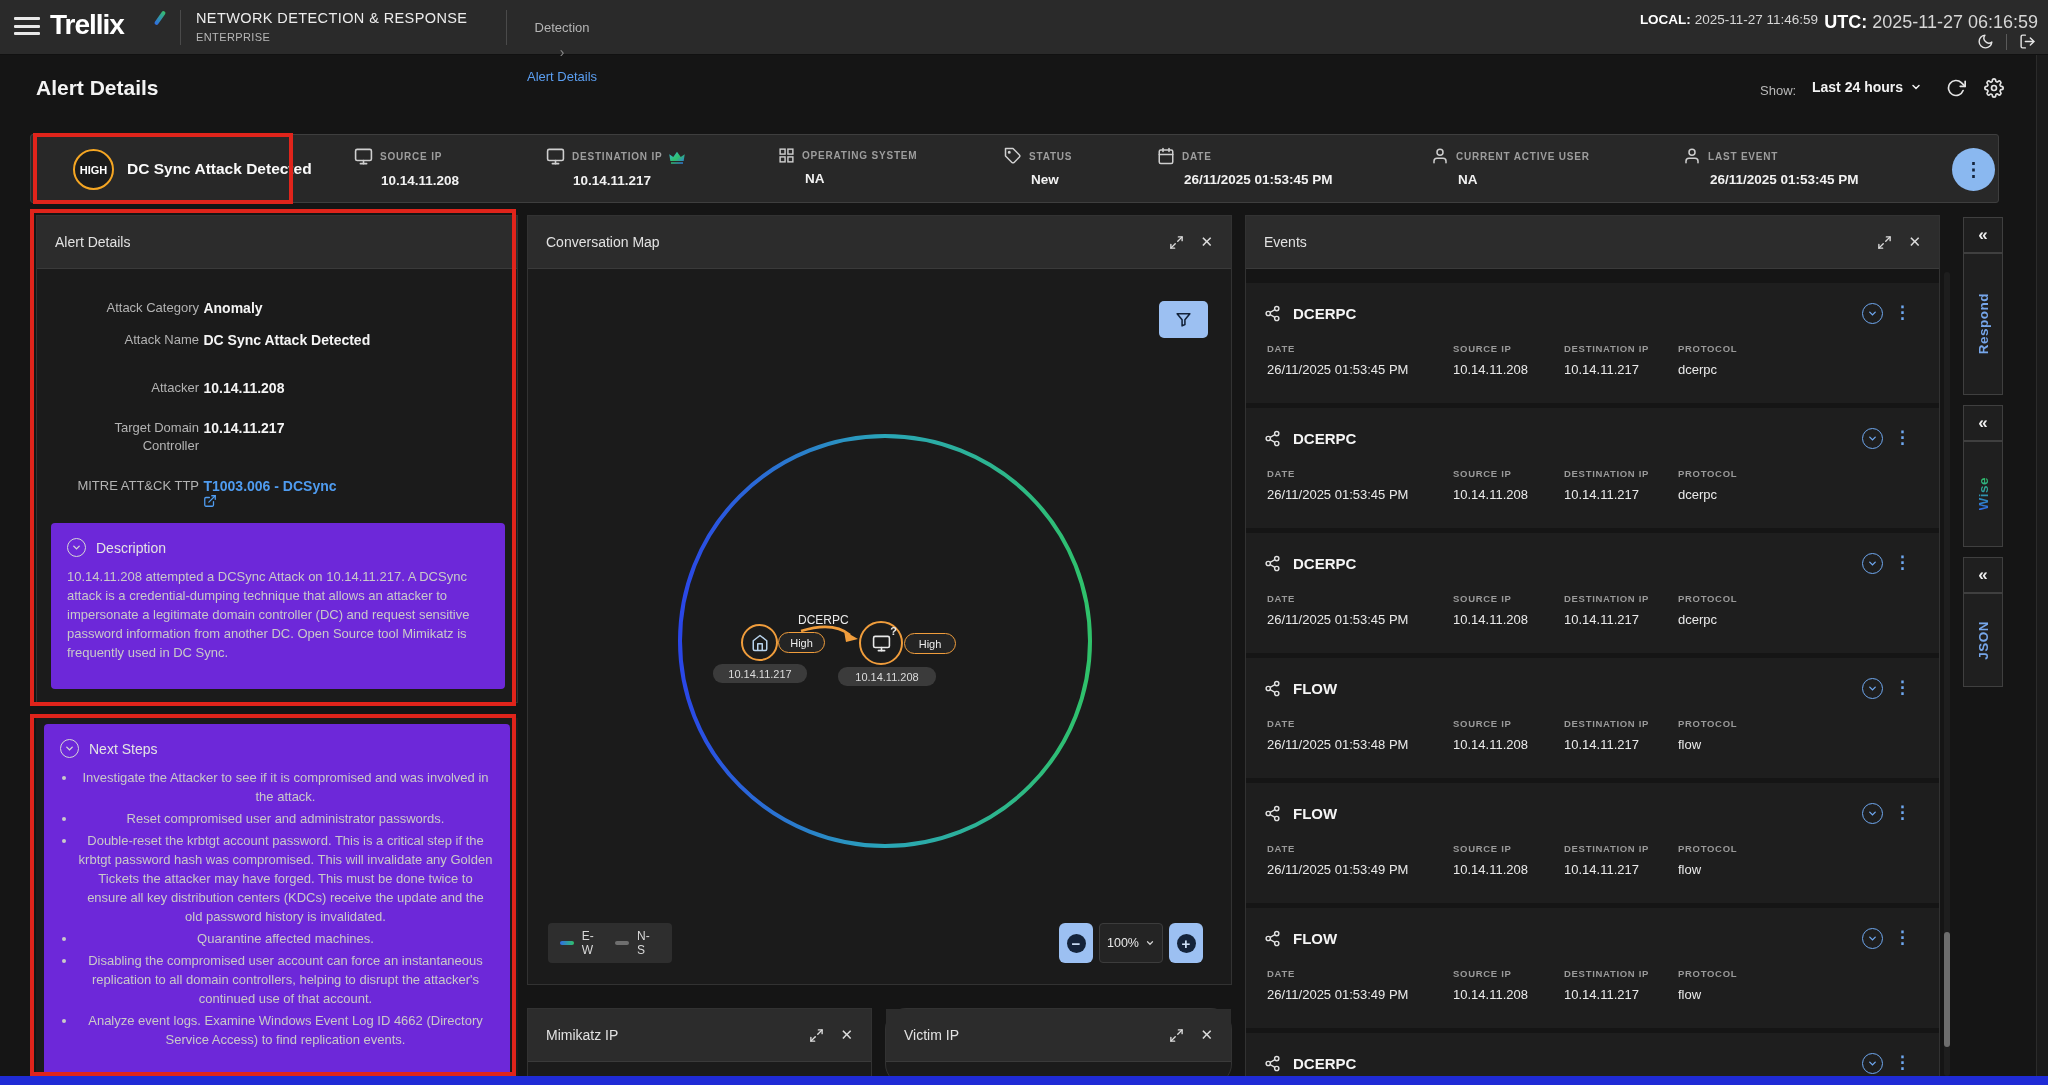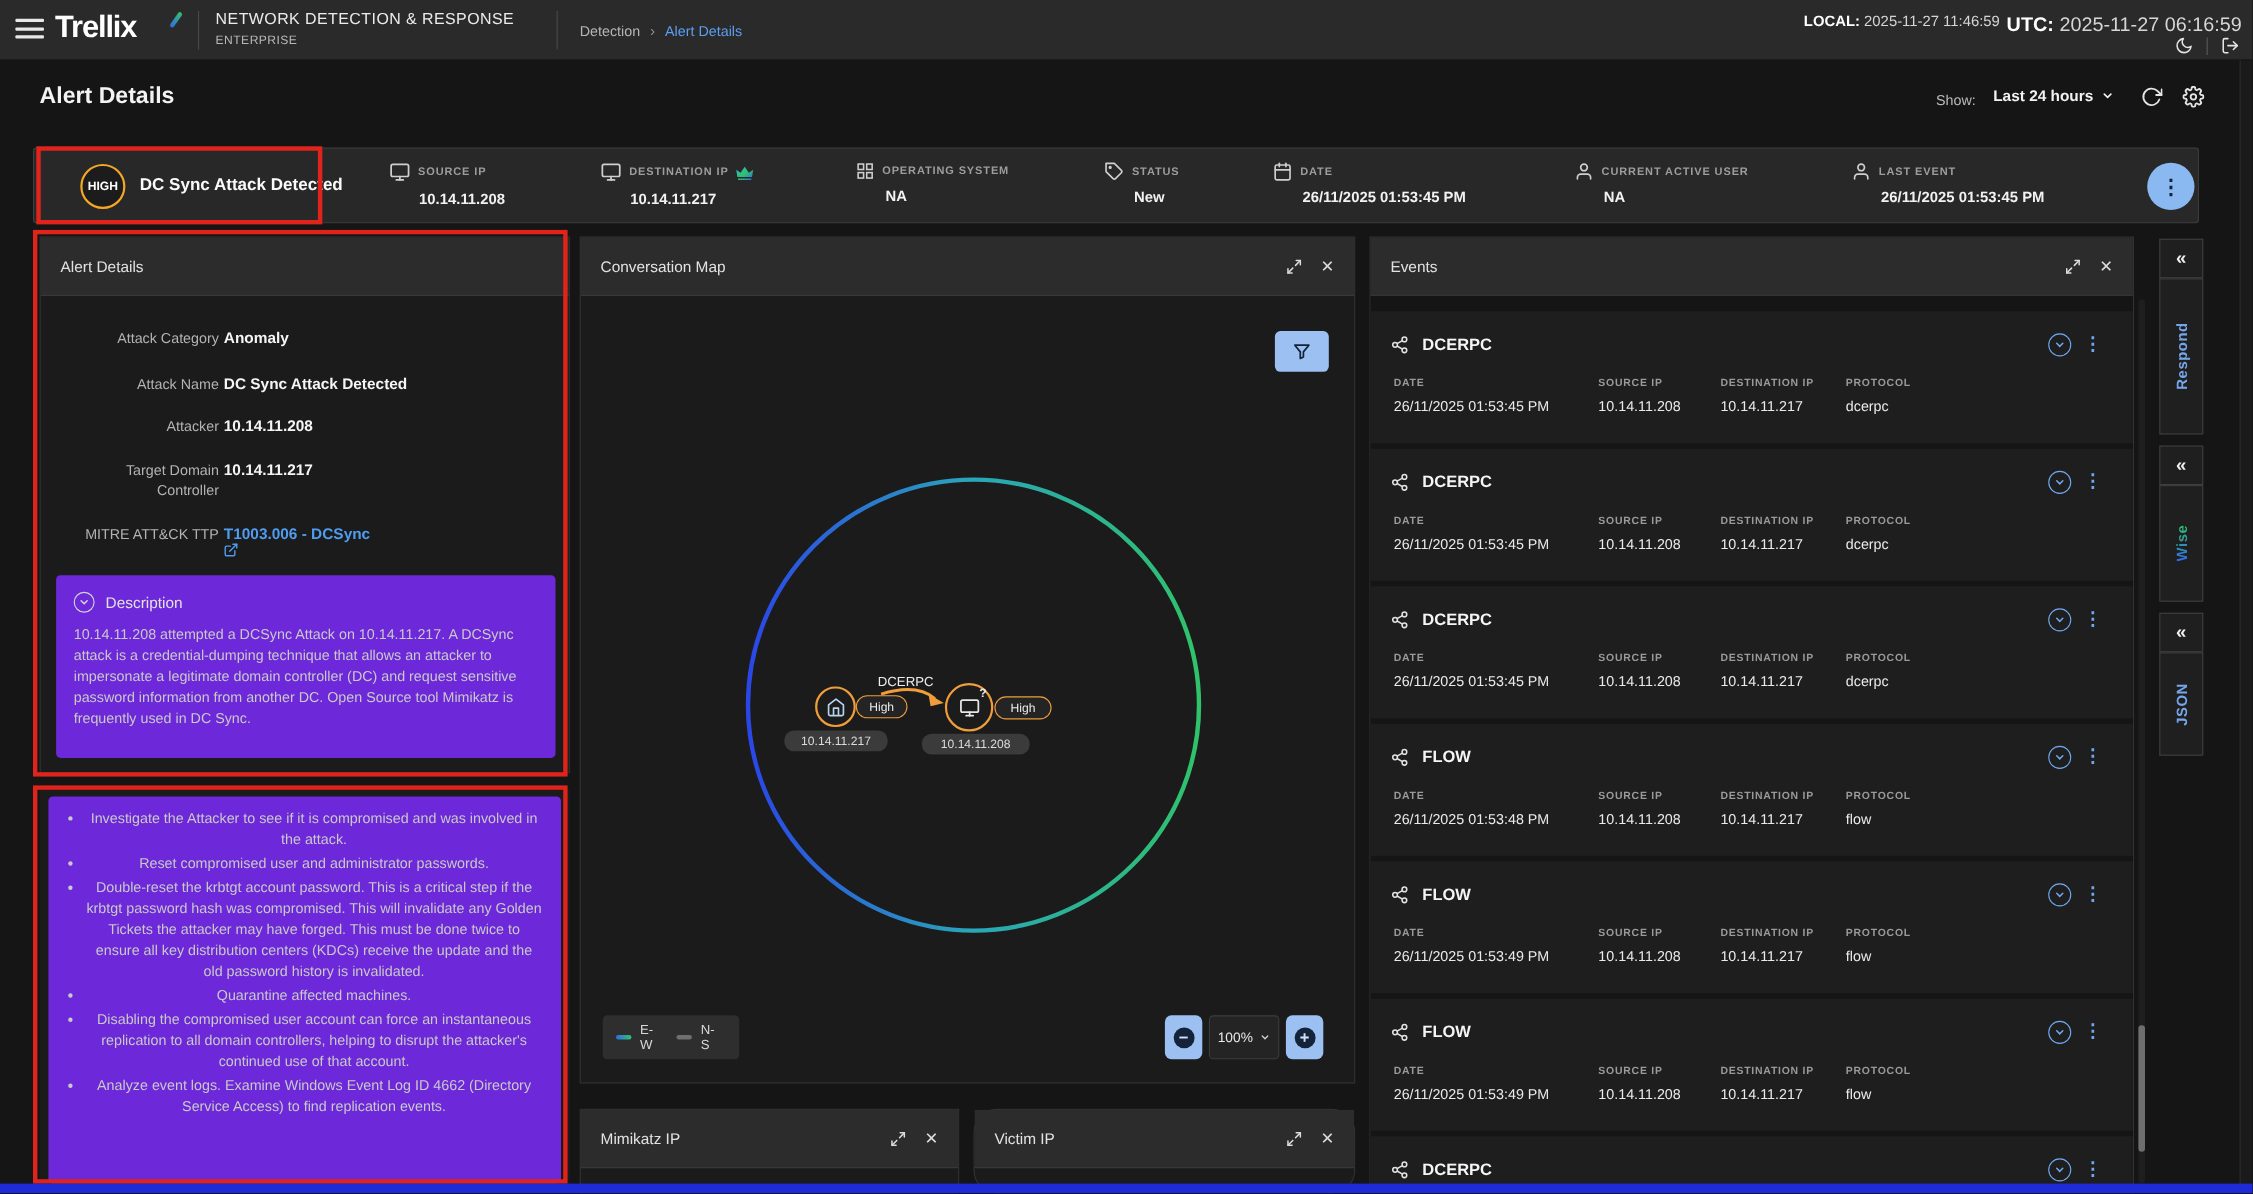--- a/index.html
+++ b/index.html
@@ -13,21 +13,21 @@
   
   .topbar { position:absolute; left:0; top:0; width:2048px; height:55px; background:#2a2a2a; border-bottom:1px solid #111; }
   .hamburger { position:absolute; left:14px; top:17px; width:26px; height:20px; cursor:pointer; }
   .hamburger div { height:3px; background:#e8e8e8; margin-bottom:4.5px; border-radius:1px; }
   .logo { position:absolute; left:50px; top:9px; font-size:28px; font-weight:bold; color:#fff; letter-spacing:-1px; }
   .logo-slash { position:absolute; left:158px; top:10px; width:4px; height:16px; background:linear-gradient(180deg,#35c06a,#2f6be8); transform:rotate(35deg); border-radius:2px; }
   .vdiv1 { position:absolute; left:180px; top:10px; width:1px; height:35px; background:#4a4a4a; }
   .product { position:absolute; left:196px; top:10px; font-size:14.5px; letter-spacing:.4px; color:#ececec; font-weight:500; }
   .edition { position:absolute; left:196px; top:31px; font-size:11px; letter-spacing:.4px; color:#b7b7b7; }
   .vdiv2 { position:absolute; left:506px; top:10px; width:1px; height:35px; background:#4a4a4a; }
-  .breadcrumb { position:absolute; left:527px; top:20px; font-size:13px; color:#b5b5b5; display:flex; gap:9px; align-items:center; }
+  .breadcrumb { position:absolute; left:527px; top:20px; font-size:13px; color:#b5b5b5; display:flex; gap:9px; align-items:center;flex-direction:column; }
   .breadcrumb .sep { color:#8d8d8d; font-size:14px; }
   .breadcrumb .current { color:#5b9ff2; }
   .clock-local { position:absolute; right:222px; top:12px; font-size:13.5px; }
   .clock-utc { position:absolute; right:8px; top:12px; font-size:18px; }
   .clock-lbl { font-weight:bold; color:#ffffff; }
   .clock-val { color:#d6d6d6; }
   .top-icons { position:absolute; right:12px; top:33px; display:flex; align-items:center; gap:12px; color:#e4e4e4; }
   .top-icons .bar { width:1px; height:16px; background:#5a5a5a; }
   .icon-btn { cursor:pointer; display:inline-flex; align-items:center; justify-content:center; }
 
@@ -279,21 +279,21 @@
   </div>
 
   <div class="panel" style="left:36px; top:215px; width:482px; height:488px;">
     <div class="panel-hd">
       <span class="ttl">Alert Details</span>
     </div>
     <div class="fieldrow" style="top:83px;">
       <span class="k">Attack Category</span>
       <span class="v">Anomaly</span>
     </div>
-    <div class="fieldrow" style="top:125px;">
+    <div class="fieldrow" style="top:115px;">
       <span class="k">Attack Name</span>
       <span class="v">DC Sync Attack Detected</span>
     </div>
     <div class="fieldrow" style="top:163px;">
       <span class="k">Attacker</span>
       <span class="v">10.14.11.208</span>
     </div>
     <div class="fieldrow" style="top:203px;">
       <span class="k">Target Domain Controller</span>
       <span class="v">10.14.11.217</span>
@@ -317,20 +317,28 @@
             </svg>
         </span>
         <span>Description</span>
       </div>
       <p>10.14.11.208 attempted a DCSync Attack on 10.14.11.217. A DCSync attack is a credential-dumping technique that allows an attacker to impersonate a legitimate domain controller (DC) and request sensitive password information from another DC. Open Source tool Mimikatz is frequently used in DC Sync.</p>
     </div>
   </div>
 
   <div class="panel" style="left:36px; top:718px; width:482px; height:367px; border:none;">
     <div class="subbox" style="left:8px; top:6px; width:466px; height:352px;">
+      <div class="subbox-hd">
+        <span class="circ-chev">
+          <svg width="11" height="11" viewBox="0 0 24 24" fill="none" stroke="#d6d6d6" stroke-width="3" stroke-linecap="round">
+              <polyline points="6 9 12 15 18 9"></polyline>
+            </svg>
+        </span>
+        <span>Next Steps</span>
+      </div>
       <ul>
 
       <li>Investigate the Attacker to see if it is compromised and was involved in the attack.</li>
           <li>Reset compromised user and administrator passwords.</li>
           <li>Double-reset the krbtgt account password. This is a critical step if the krbtgt password hash was compromised. This will invalidate any Golden Tickets the attacker may have forged. This must be done twice to ensure all key distribution centers (KDCs) receive the update and the old password history is invalidated.</li>
           <li>Quarantine affected machines.</li>
           <li>Disabling the compromised user account can force an instantaneous replication to all domain controllers, helping to disrupt the attacker's continued use of that account.</li>
           <li>Analyze event logs. Examine Windows Event Log ID 4662 (Directory Service Access) to find replication events.</li>
         </ul>
     </div>

